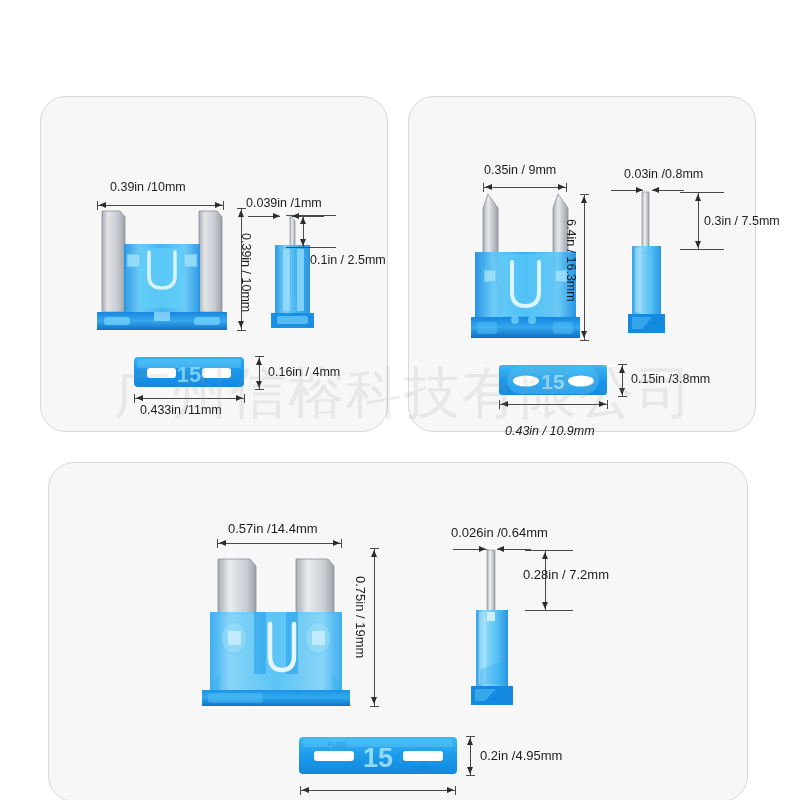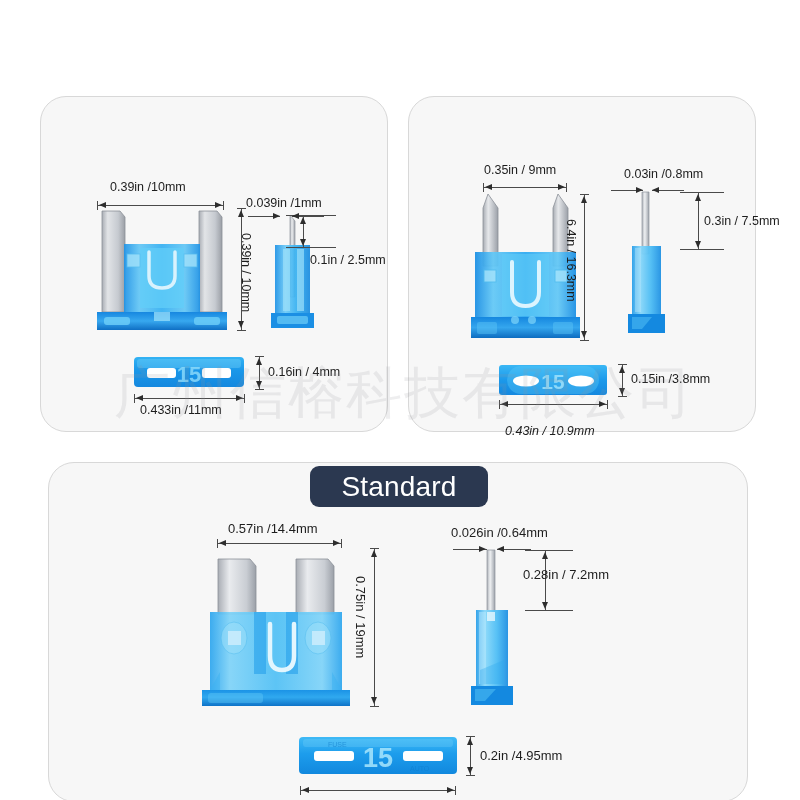--- a/index.html
+++ b/index.html
@@ -338,21 +338,20 @@
   <div class="dim" style="left:631px;top:372px;">0.15in /3.8mm</div>
 
   <div class="hline" style="left:499px;top:404px;width:108px;"></div>
   <div class="tickv" style="left:499px;top:400px;"></div>
   <div class="tickv" style="left:607px;top:400px;"></div>
   <div class="arrL" style="left:501px;top:400.5px;"></div>
   <div class="arrR" style="left:599px;top:400.5px;"></div>
   <div class="dim" style="left:505px;top:424px;font-style:italic;">0.43in / 10.9mm</div>
 
   <div class="panel panel-std"></div>
-  <div class="tab tab-std">Standard</div>
 
   <div class="dim big" style="left:228px;top:521px;">0.57in /14.4mm</div>
   <div class="hline" style="left:217px;top:543px;width:124px;"></div>
   <div class="tickv" style="left:217px;top:539px;"></div>
   <div class="tickv" style="left:341px;top:539px;"></div>
   <div class="arrL" style="left:219px;top:539.5px;"></div>
   <div class="arrR" style="left:333px;top:539.5px;"></div>
 
   <div class="art" style="left:198px;top:548px;">
     <svg width="168" height="160" viewBox="0 0 168 160">

